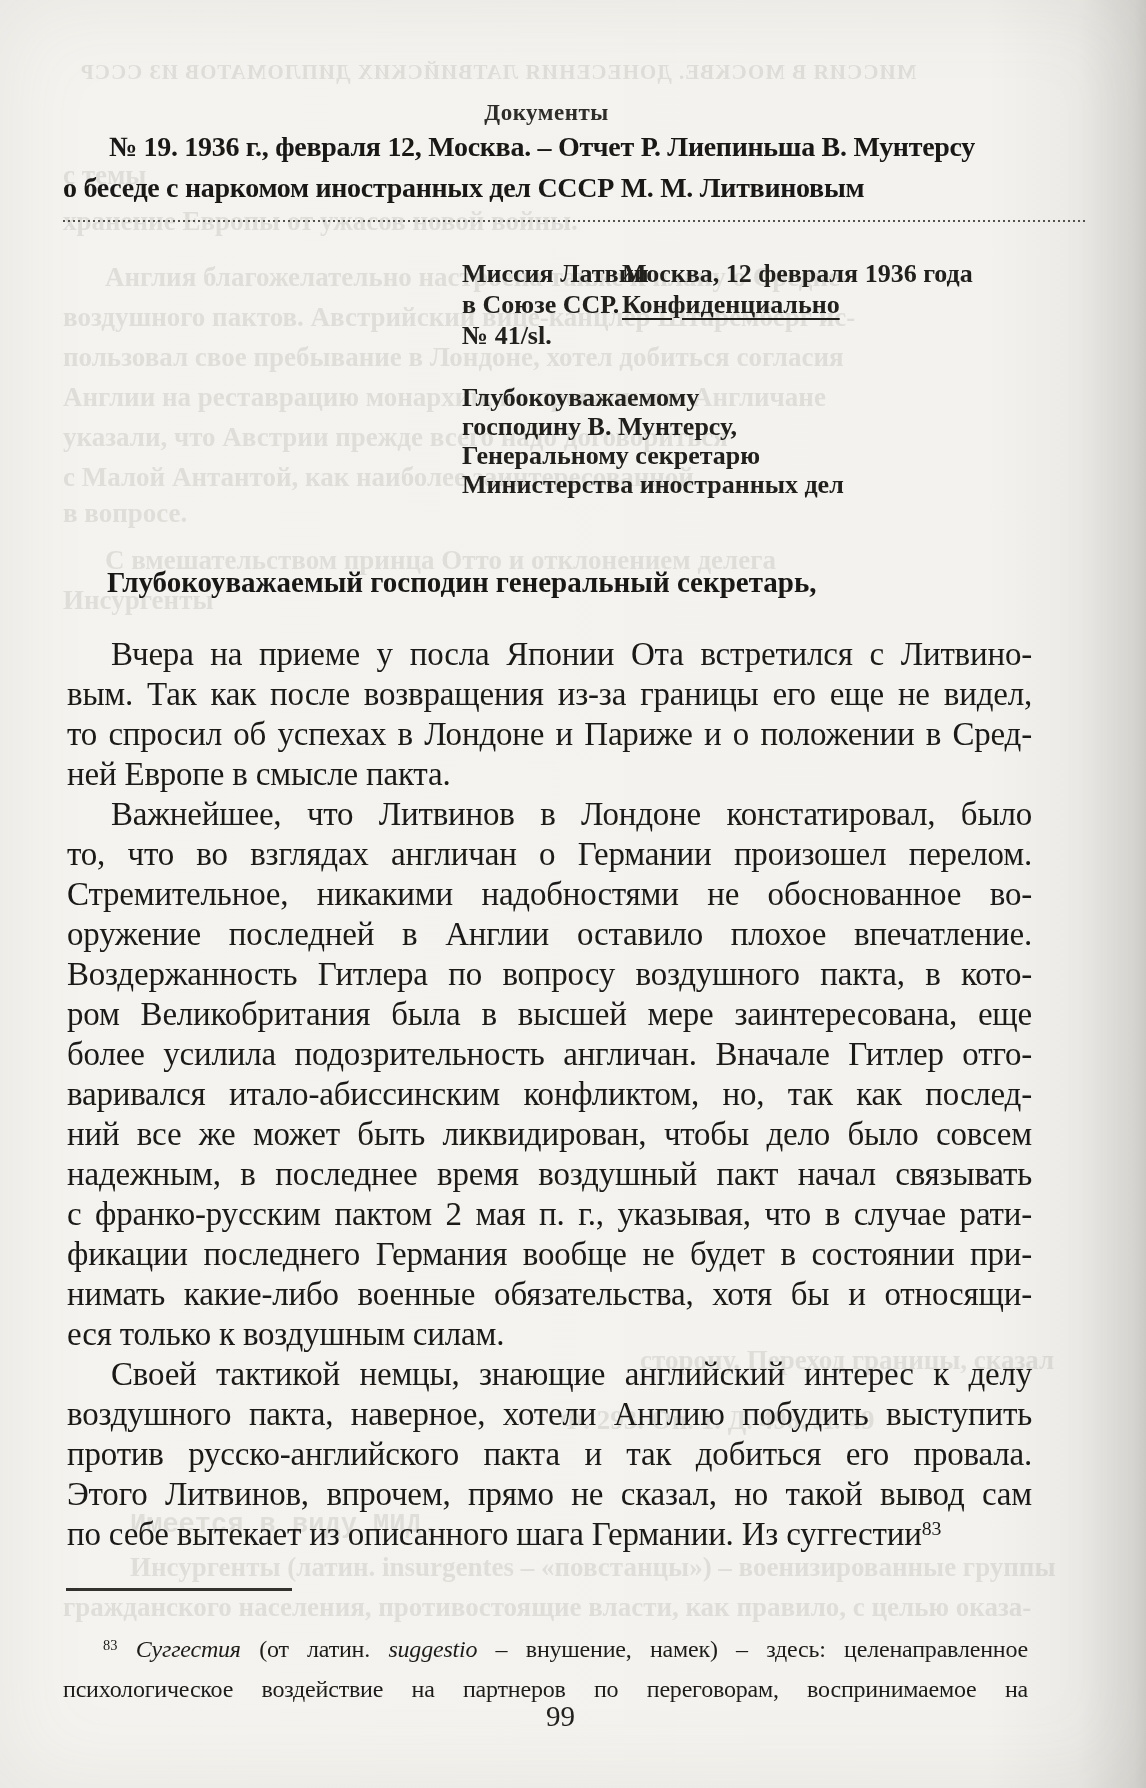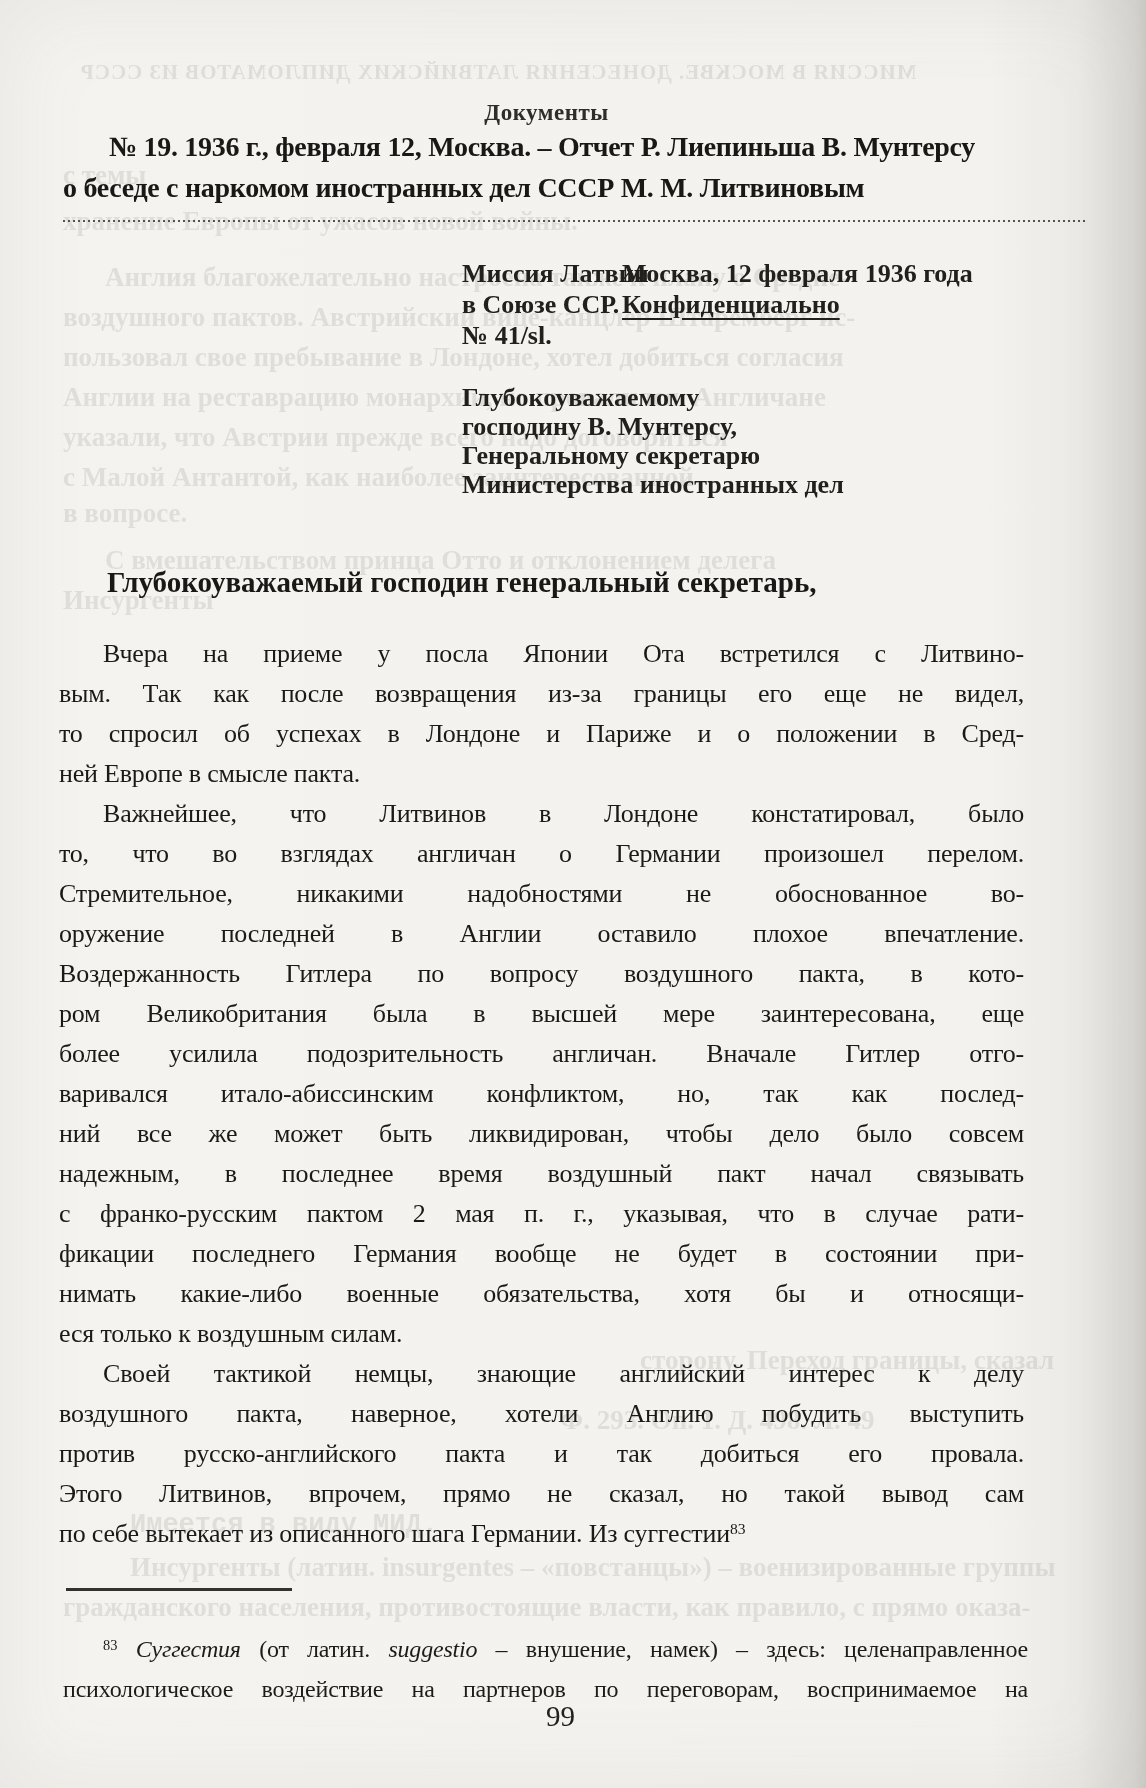--- a/index.html
+++ b/index.html
@@ -58,22 +58,22 @@
   }
   
   .addressee{position:absolute;top:383px;left:462px;width:420px;
     font-size:26px;line-height:29px;font-weight:600;color:#21201d;}
   
   .salutation{
     position:absolute;top:566px;left:63px;width:967px;box-sizing:border-box;
     padding-left:44px;font-size:29px;font-weight:600;color:#191816;
   }
   
-  .body-text{position:absolute;top:634px;left:59px;width:965px;
-    font-size:26px;letter-spacing:-0.2px;color:#1b1a18;}
+  .body-text{position:absolute;top:634px;left:67px;width:965px;
+    font-size:33px;letter-spacing:-0.2px;color:#1b1a18;}
   .body-text .line{line-height:40px;text-align:justify;text-align-last:justify;}
   .body-text .line.first{text-indent:44px;}
   .body-text .line.last{text-align-last:left;}
   .sup{font-size:.6em;position:relative;top:-.5em;letter-spacing:0;}
   
   .footnote-rule{position:absolute;top:1588px;left:66px;width:226px;height:3px;background:#33322f;}
   .footnote{position:absolute;top:1607px;left:63px;width:965px;
     font-size:24px;letter-spacing:-0.2px;color:#1d1c1a;margin-top:24px;}
   .footnote .fn-line{line-height:37px;text-align:justify;text-align-last:justify;}
   .footnote .fn-line.first{text-indent:40px;}
@@ -99,21 +99,21 @@
       <div class="bleed" style="top: 382px; left: 63px;">Англии на реставрацию монархии, но провалился. Англичане</div>
       <div class="bleed" style="top: 422px; left: 63px;">указали, что Австрии прежде всего надо договориться</div>
       <div class="bleed" style="top: 462px; left: 63px;">с Малой Антантой, как наиболее заинтересованной</div>
       <div class="bleed" style="top: 498px; left: 63px;">в вопросе.</div>
       <div class="bleed" style="top: 545px; left: 105px;">С вмешательством принца Отто и отклонением делега</div>
       <div class="bleed" style="top: 585px; left: 63px;">Инсургенты</div>
       <div class="bleed" style="top: 1345px; left: 640px;">сторону. Переход границы, сказал</div>
       <div class="bleed" style="top: 1405px; left: 560px;">Ф. 293. Оп. 1. Д. 498. Л. 49</div>
       <div class="bleed" style="top: 1510px; left: 130px; font-family: Liberation Mono, monospace;">Имеется в виду МИД.</div>
       <div class="bleed" style="top: 1552px; left: 130px;">Инсургенты (латин. insurgentes – «повстанцы») – военизированные группы</div>
-      <div class="bleed" style="top: 1592px; left: 63px;">гражданского населения, противостоящие власти, как правило, с прямо оказа-</div>
+      <div class="bleed" style="top: 1592px; left: 63px;">гражданского населения, противостоящие власти, как правило, с целью оказа-</div>
     </div>
 
   <div class="running-head">Документы</div>
 
   <h1 class="doc-title">
     <div class="t-line t1">№ 19. 1936 г., февраля 12, Москва. – Отчет Р. Лиепиньша В. Мунтерсу</div>
     <div class="t-line">о беседе с наркомом иностранных дел СССР М. М. Литвиновым</div>
   </h1>
 
   <div class="dotted-rule"></div>

